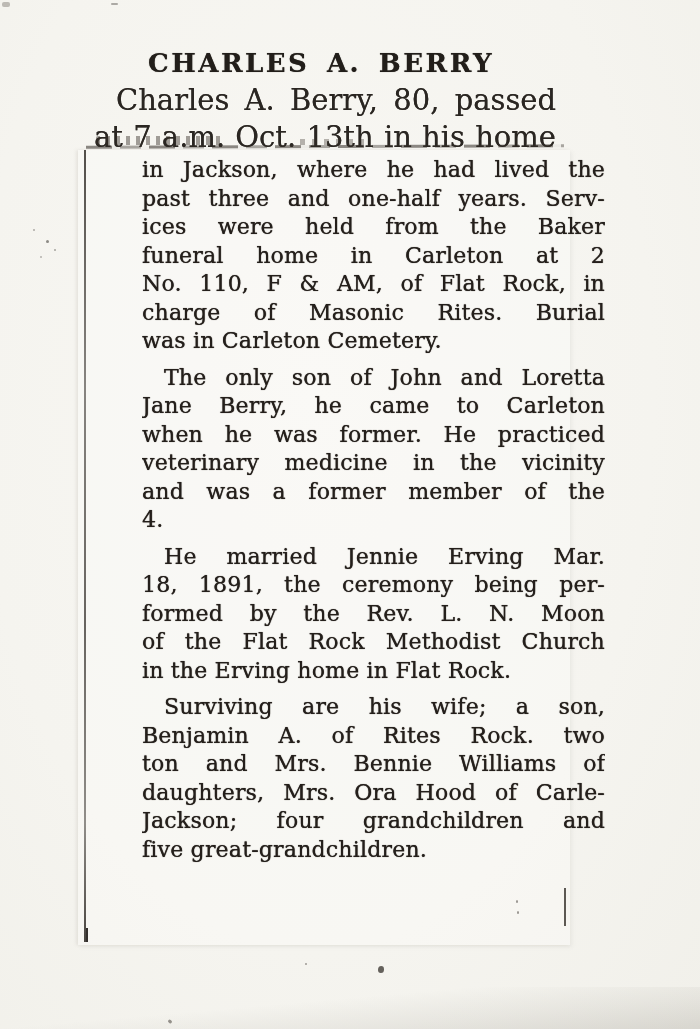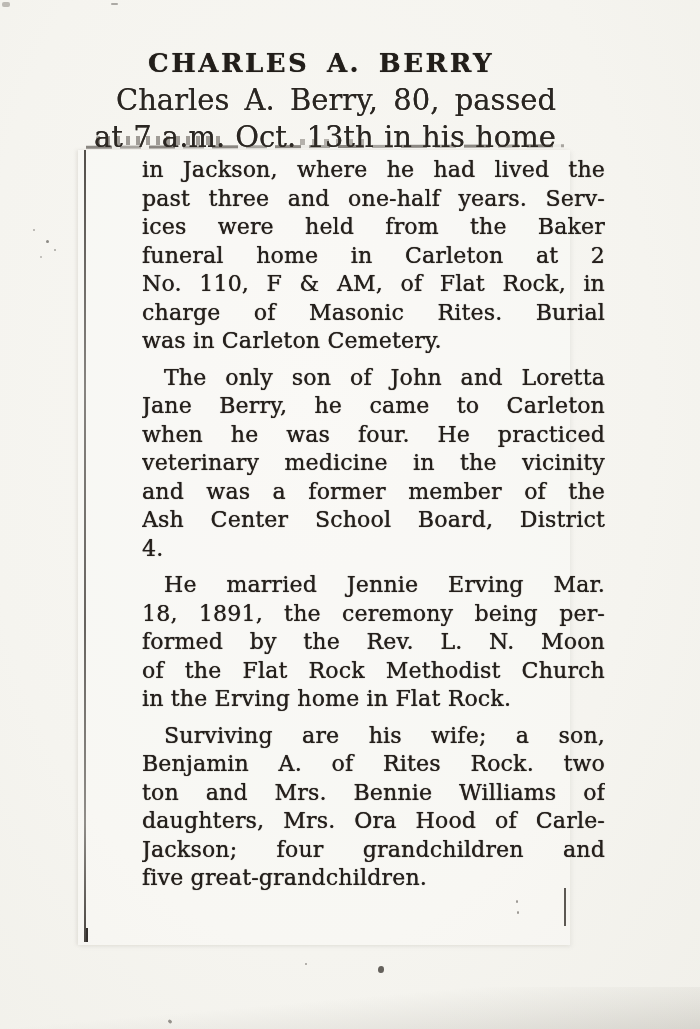--- a/index.html
+++ b/index.html
@@ -129,24 +129,23 @@
       <div class="line">ices were held from the Baker</div>
       <div class="line">funeral home in Carleton at 2</div>
       <div class="line">No. 110, F &amp; AM, of Flat Rock, in</div>
       <div class="line">charge of Masonic Rites. Burial</div>
       <div class="line last">was in Carleton Cemetery.</div>
     </div>
 
     <div class="para">
       <div class="line indent">The only son of John and Loretta</div>
       <div class="line">Jane Berry, he came to Carleton</div>
-      <div class="line">when he was four. He practiced</div>
+      <div class="line">when he was former. He practiced</div>
       <div class="line">veterinary medicine in the vicinity</div>
       <div class="line">and was a former member of the</div>
-      <div class="line">Ash Center School Board, District</div>
       <div class="line last">4.</div>
     </div>
 
     <div class="para">
       <div class="line indent">He married Jennie Erving Mar.</div>
       <div class="line">18, 1891, the ceremony being per-</div>
       <div class="line">formed by the Rev. L. N. Moon</div>
       <div class="line">of the Flat Rock Methodist Church</div>
       <div class="line last">in the Erving home in Flat Rock.</div>
     </div>

